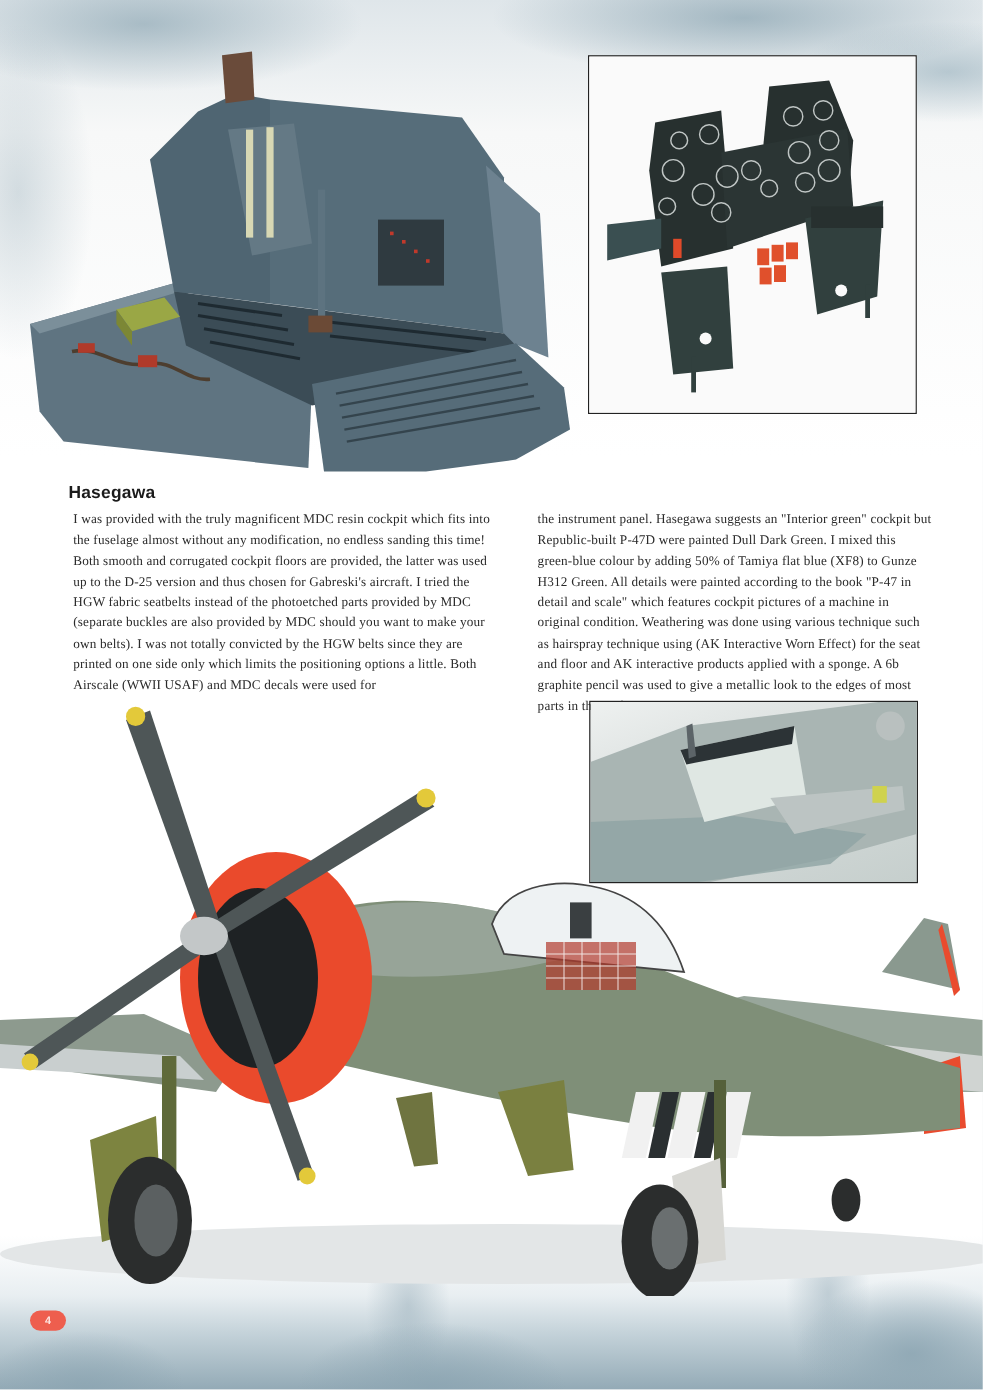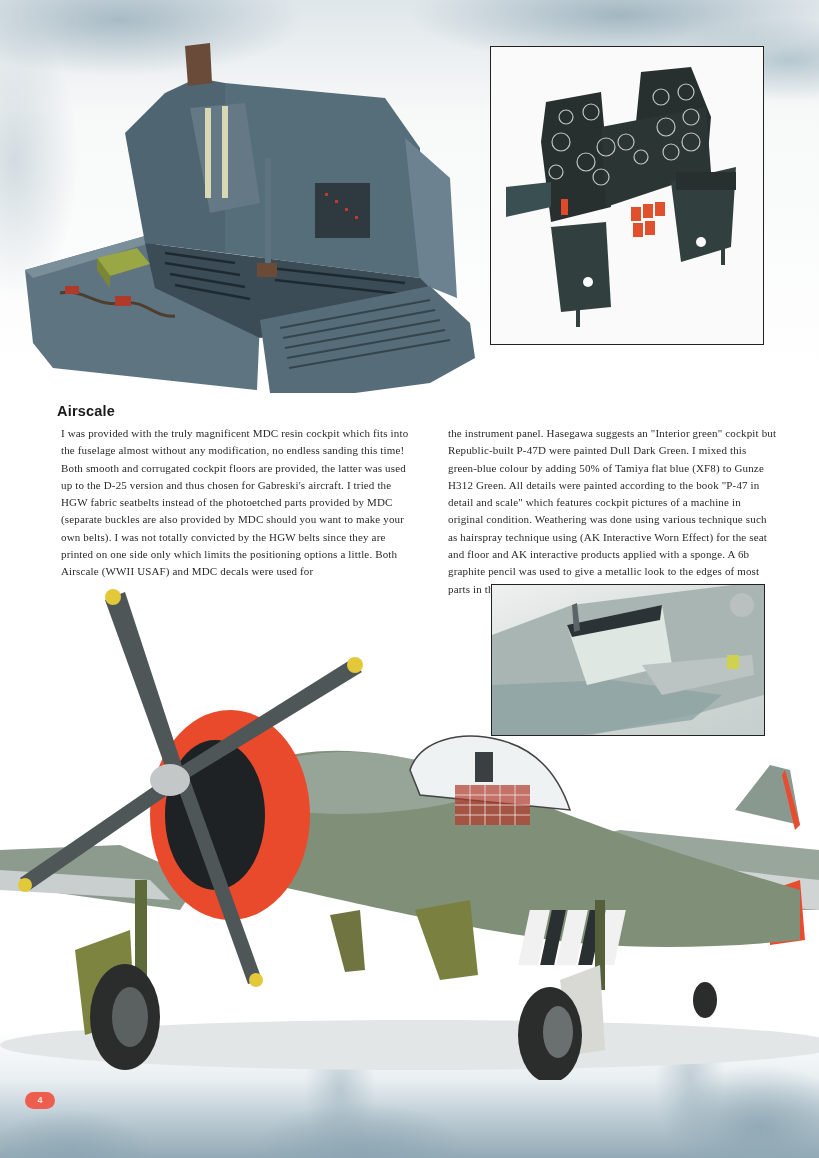--- a/index.html
+++ b/index.html
@@ -160,21 +160,21 @@
     <polygon points="60,180 115,175 120,260 70,265" fill="#31403e"></polygon>
     <polygon points="180,135 245,120 240,200 190,215" fill="#31403e"></polygon>
     <rect x="185" y="125" width="60" height="18" fill="#27302f"></rect>
     <circle cx="97" cy="235" r="5" fill="#fafafa"></circle>
     <circle cx="210" cy="195" r="5" fill="#fafafa"></circle>
     <rect x="85" y="250" width="4" height="30" fill="#31403e"></rect>
     <rect x="230" y="190" width="4" height="28" fill="#31403e"></rect>
   </svg>
 </div>
 
-<h2 class="article-title">Airscale</h2>
+<h2 class="article-title">Hasegawa</h2>
 <p class="col col-left">I was provided with the truly magnificent MDC resin cockpit which fits into the fuselage almost without any modification, no endless sanding this time! Both smooth and corrugated cockpit floors are provided, the latter was used up to the D-25 version and thus chosen for Gabreski's aircraft. I tried the HGW fabric seatbelts instead of the photoetched parts provided by MDC (separate buckles are also provided by MDC should you want to make your own belts). I was not totally convicted by the HGW belts since they are printed on one side only which limits the positioning options a little. Both Airscale (WWII USAF) and MDC decals were used for</p>
 <p class="col col-right">the instrument panel. Hasegawa suggests an "Interior green" cockpit but Republic-built P-47D were painted Dull Dark Green. I mixed this green-blue colour by adding 50% of Tamiya flat blue (XF8) to Gunze H312 Green. All details were painted according to the book "P-47 in detail and scale" which features cockpit pictures of a machine in original condition. Weathering was done using various technique such as hairspray technique using (AK Interactive Worn Effect) for the seat and floor and AK interactive products applied with a sponge. A 6b graphite pencil was used to give a metallic look to the edges of most parts in the cockpit.</p>
 
 <div class="photo-plane">
   <svg width="819" height="500" viewBox="0 0 819 500">
 
     <ellipse cx="420" cy="465" rx="420" ry="25" fill="#e3e6e7"></ellipse>
 
     <polygon points="0,270 120,265 200,300 180,330 0,305" fill="#8d9a8e"></polygon>
     <polygon points="0,290 150,300 170,320 0,310" fill="#c9cfcf"></polygon>

